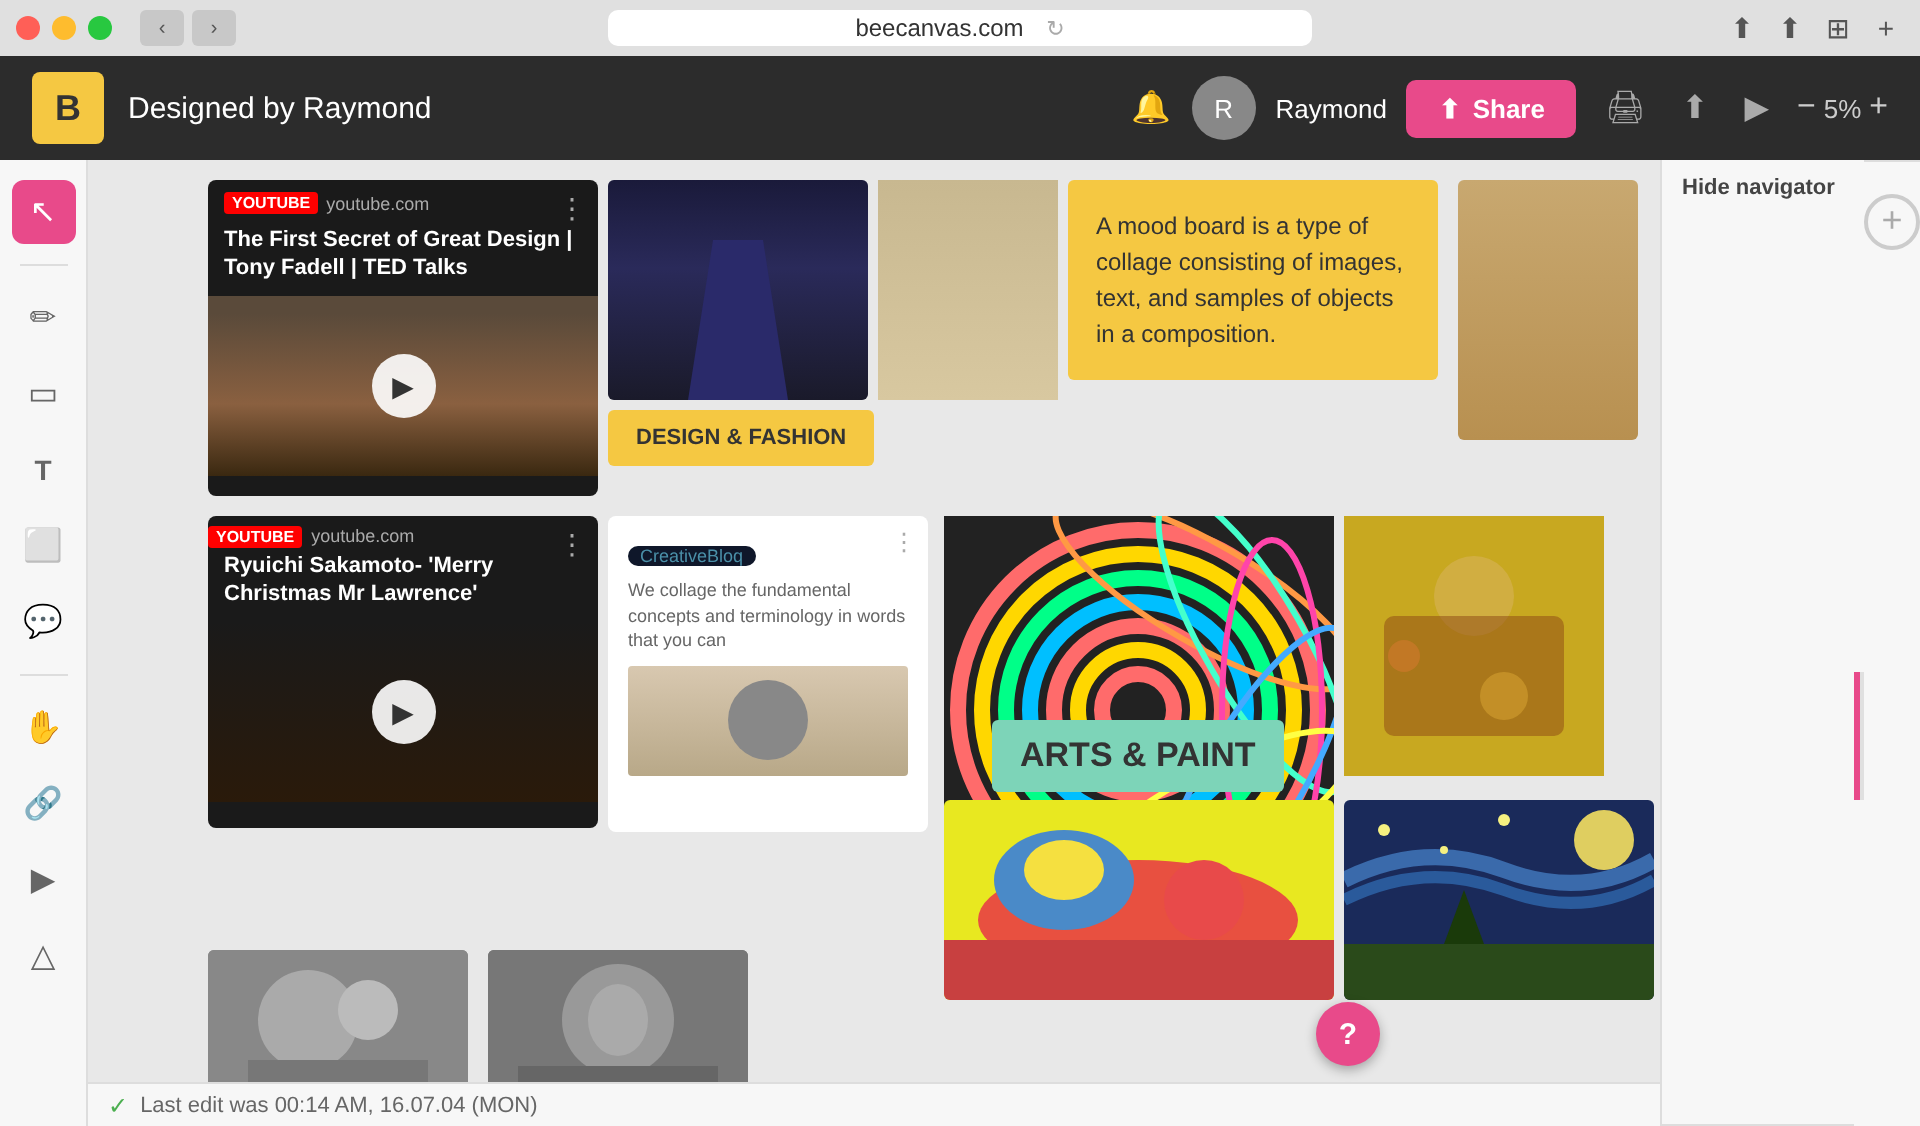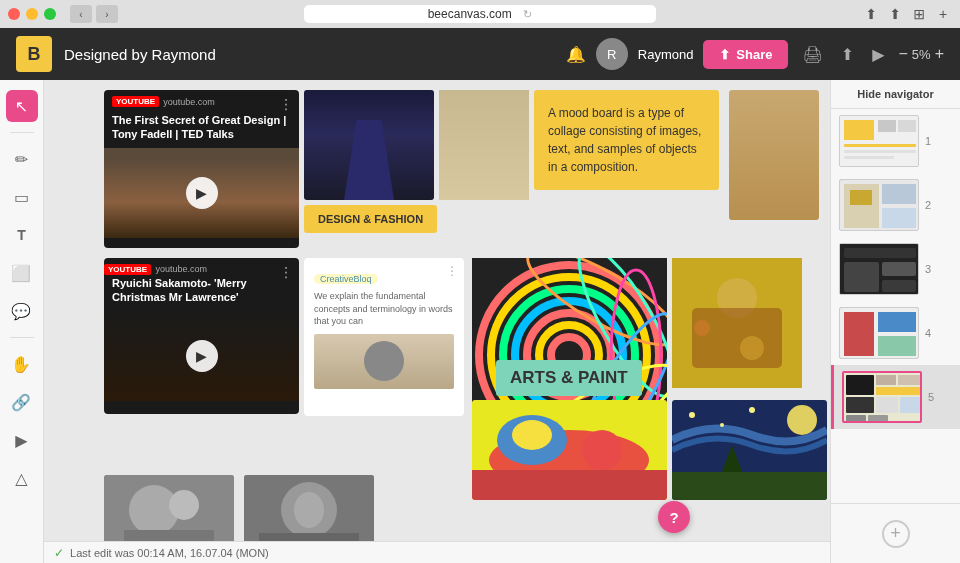--- a/index.html
+++ b/index.html
@@ -101,21 +101,21 @@
     .portrait { position: absolute; top: 0; left: 625px; width: 90px; height: 130px; background: #c8a870; border-radius: 3px; }
 
     
     .design-label { position: absolute; top: 115px; left: 200px; background: #f5c842; padding: 8px 14px; border-radius: 3px; font-size: 11px; font-weight: 600; color: #333; }
 
     
     .yt-card2 { position: absolute; top: 168px; left: 0; width: 195px; height: 156px; background: #1a1a1a; border-radius: 4px; overflow: hidden; }
 
     
     .blog-card { position: absolute; top: 168px; left: 200px; width: 160px; height: 158px; background: white; border-radius: 4px; overflow: hidden; padding: 10px; }
-    .blog-badge { background: #fef9c3; color: #4a8fa8; font-size: 9px; padding: 0 6px; border-radius: 10px; display: inline-block; margin-bottom: 6px; text-align: center; }
+    .blog-badge { background: #0f172a; color: #4a8fa8; font-size: 9px; padding: 0 6px; border-radius: 10px; display: inline-block; margin-bottom: 6px; text-align: center; }
     .blog-title { font-size: 11px; font-weight: 700; color: #222; margin-bottom: 6px; line-height: 1.4; }
     .blog-text { font-size: 9px; color: #666; line-height: 1.4; }
     .blog-thumb { width: 100%; height: 70px; background: #e0d8d0; margin-top: 8px; border-radius: 2px; display: flex; align-items: center; justify-content: center; }
 
     
     .arts-label { position: absolute; top: 270px; left: 368px; background: #7dd4b8; padding: 8px 14px; border-radius: 3px; font-size: 17px; font-weight: 600; color: #333; margin-left: 24px; }
 
     
     .spiral-img { position: absolute; top: 168px; left: 368px; width: 195px; height: 195px; background: repeating-conic-gradient(from 0deg, #ff6b6b, #ffd700, #00ff88, #00bfff, #ff6b6b 60deg); border-radius: 3px; }
 
@@ -124,21 +124,21 @@
 
     
     .more-btn { position: absolute; top: 6px; right: 6px; color: #aaa; font-size: 14px; cursor: pointer; }
 
     
     .right-sidebar {
       width: 130px;
       background: #f7f7f7;
       border-left: 1px solid #ddd;
       display: flex;
-      flex-direction: column;
+      flex-direction: row;
     }
     .navigator-header {
       padding: 8px 10px;
       font-size: 11px;
       font-weight: 600;
       color: #444;
       border-bottom: 1px solid #ddd;
       text-align: center;
     }
     .nav-pages { flex: 1; overflow-y: auto; }
@@ -308,21 +308,21 @@
         <div class="yt-title">Ryuichi Sakamoto- 'Merry Christmas Mr Lawrence'</div>
         <div class="yt-thumb">
           <div style="width:100%;height:100%;background:linear-gradient(180deg,#1a1a1a 0%,#2a1a0a 100%);"></div>
           <div class="yt-play" style="position:absolute;">▶</div>
         </div>
         <div class="more-btn">⋮</div>
       </div>
 
       <div class="blog-card">
         <span class="blog-badge">CreativeBloq</span>
-        <div class="blog-text">We explain the fundamental concepts and terminology in words that you can</div>
+        <div class="blog-text">We collage the fundamental concepts and terminology in words that you can</div>
         <div class="blog-thumb" style="background:#c8b8a0;border-radius:2px;overflow:hidden;margin-top:6px;height:55px;">
           <div style="width:100%;height:100%;background:linear-gradient(180deg,#d8c8b0 0%,#b8a888 100%);display:flex;align-items:center;justify-content:center;">
             <div style="width:40px;height:40px;background:#888;border-radius:50%;"></div>
           </div>
         </div>
         <div style="position:absolute;top:6px;right:6px;color:#aaa;font-size:12px;cursor:pointer;">⋮</div>
       </div>
 
       <div class="spiral-img">
         <svg width="195" height="195" viewBox="0 0 195 195" xmlns="http://www.w3.org/2000/svg">

